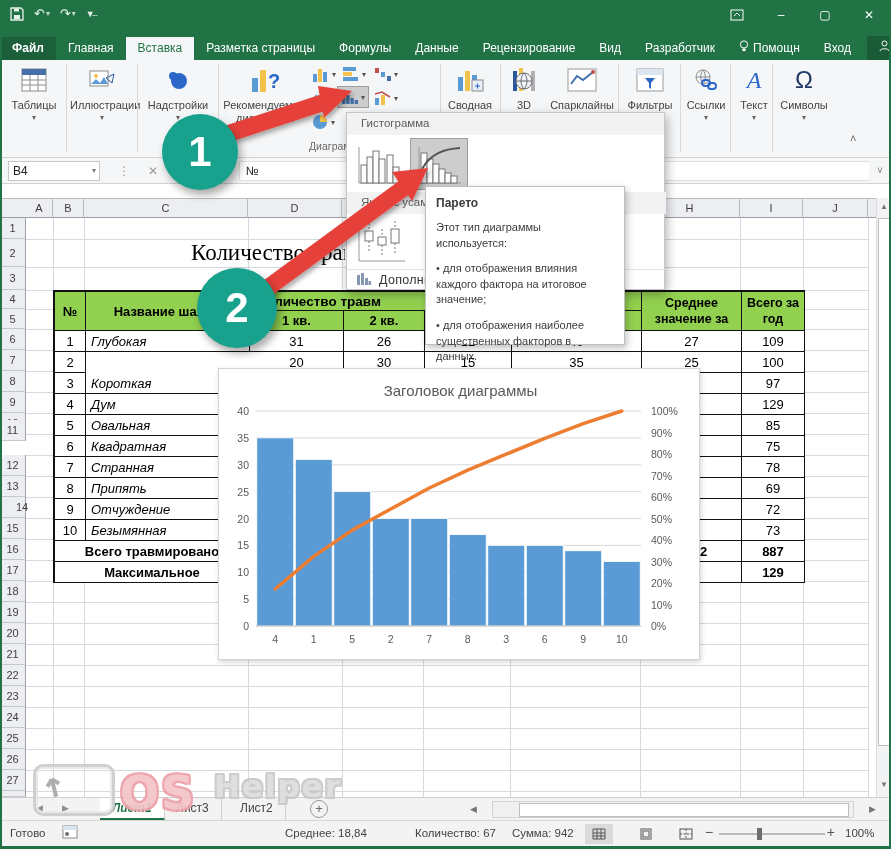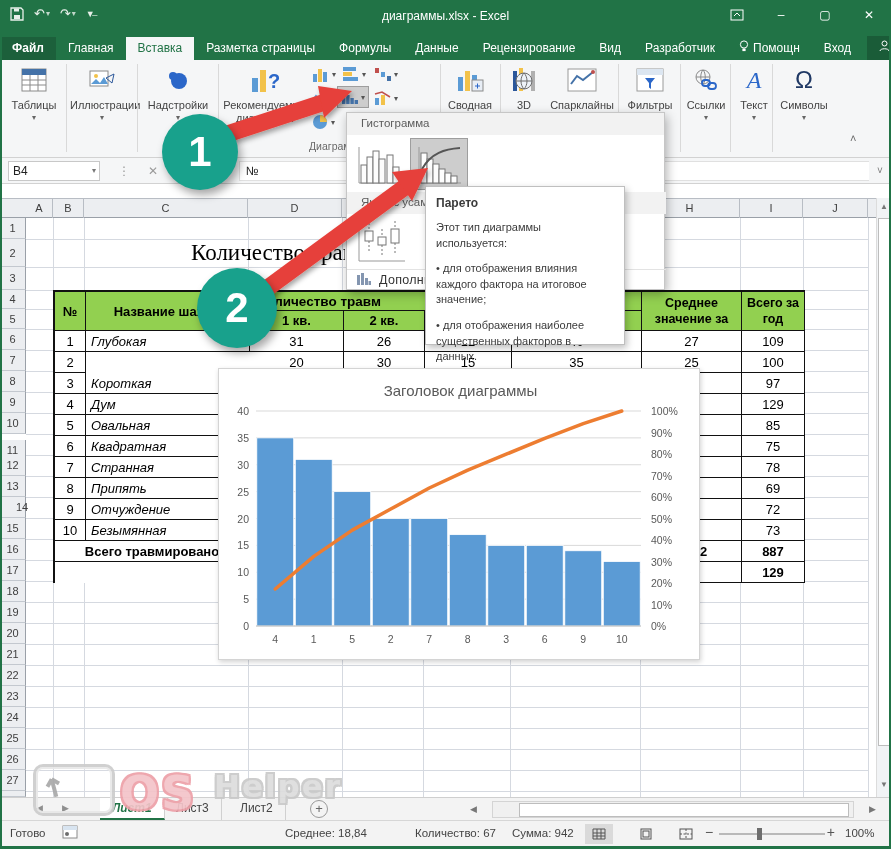--- a/index.html
+++ b/index.html
@@ -146,21 +146,20 @@
           <span class="caret">▾</span>
         </span>
       <span class="btn">
           <span>↷</span>
           <span class="caret">▾</span>
         </span>
       <span class="btn">
           <span style="font-size:9px">▼̶</span>
         </span>
     </div>
-    <div id="title-text">диаграммы.xlsx - Excel</div>
     <div class="winbtns">
       <span class="winbtn">
         <svg width="14" height="12" viewBox="0 0 14 12">
             <rect x="1" y="1" width="12" height="10" fill="none" stroke="#fff"></rect>
             <path d="M4 7l3-3 3 3" fill="none" stroke="#fff"></path>
           </svg>
       </span>
       <span class="winbtn">–</span>
       <span class="winbtn">▢</span>
       <span class="winbtn">✕</span>
@@ -411,21 +410,21 @@
         <div class="rowh" style="top: 26px; height: 21px; line-height: 21px;">1</div>
         <div class="rowh" style="top: 47px; height: 28px; line-height: 28px;">2</div>
         <div class="rowh" style="top: 75px; height: 23px; line-height: 23px;">3</div>
         <div class="rowh" style="top: 98px; height: 19px; line-height: 19px;">4</div>
         <div class="rowh" style="top: 117px; height: 20px; line-height: 20px;">5</div>
         <div class="rowh" style="top: 137px; height: 21px; line-height: 21px;">6</div>
         <div class="rowh" style="top: 158px; height: 21px; line-height: 21px;">7</div>
         <div class="rowh" style="top: 179px; height: 21px; line-height: 21px;">8</div>
         <div class="rowh" style="top: 200px; height: 21px; line-height: 21px;">9</div>
         <div class="rowh" style="top: 221px; height: 21px; line-height: 21px;">10</div>
-        <div class="rowh" style="top: 248px; height: 21px; line-height: 21px;">11</div>
+        <div class="rowh" style="top: 228px; height: 21px; line-height: 21px;">11</div>
         <div class="rowh" style="top: 263px; height: 21px; line-height: 21px;">12</div>
         <div class="rowh" style="top: 284px; height: 21px; line-height: 21px;">13</div>
         <div class="rowh" style="top: 305px; height: 21px; line-height: 21px; padding-left: 16px;">14</div>
         <div class="rowh" style="top: 326px; height: 21px; line-height: 21px;">15</div>
         <div class="rowh" style="top: 347px; height: 21px; line-height: 21px;">16</div>
         <div class="rowh" style="top: 368px; height: 21px; line-height: 21px;">17</div>
         <div class="rowh" style="top: 389px; height: 21px; line-height: 21px;">18</div>
         <div class="rowh" style="top: 410px; height: 21px; line-height: 21px;">19</div>
         <div class="rowh" style="top: 431px; height: 21px; line-height: 21px;">20</div>
         <div class="rowh" style="top: 452px; height: 21px; line-height: 21px;">21</div>
@@ -487,20 +486,21 @@
       <div class="tc green small2" style="grid-area:1/8/3/9;">Всего за год</div>
       <div class="tc green" style="grid-area:2/3/3/4;">1 кв.</div>
       <div class="tc green" style="grid-area:2/4/3/5;">2 кв.</div>
       <div class="tc green" style="grid-area:2/5/3/6;"></div>
       <div class="tc green" style="grid-area:2/6/3/7;"></div>
 
       <div class="tc bold" style="grid-area:13/1/14/3;">Всего травмировано</div>
       <div class="tc" style="grid-area:13/3/14/7;"></div>
       <div class="tc bold fragment" style="grid-area:13/7/14/8;">2</div>
       <div class="tc bold" style="grid-area:13/8/14/9;">887</div>
+      <div class="tc bold" style="grid-area:14/1/15/3;">Максимальное</div>
       <div class="tc" style="grid-area:14/3/15/7;"></div>
       <div class="tc" style="grid-area:14/7/15/8;"></div>
       <div class="tc bold" style="grid-area:14/8/15/9;">129</div>
     <div class="tc" style="grid-area: 3 / 1 / 4 / 2;">1</div>
         <div class="tc name" style="grid-area: 3 / 2 / 4 / 3;">Глубокая</div>
         <div class="tc" style="grid-area: 3 / 3 / 4 / 4;">31</div>
         <div class="tc" style="grid-area: 3 / 4 / 4 / 5;">26</div>
         <div class="tc" style="grid-area: 3 / 5 / 4 / 6;">12</div>
         <div class="tc" style="grid-area: 3 / 6 / 4 / 7;">40</div>
         <div class="tc" style="grid-area: 3 / 7 / 4 / 8;">27</div>

